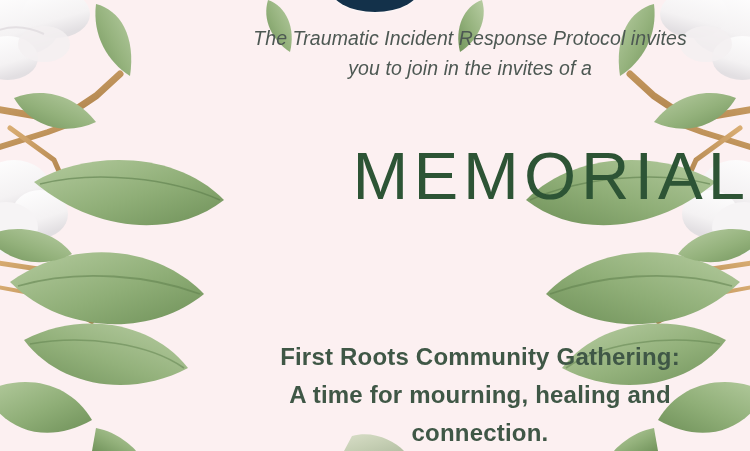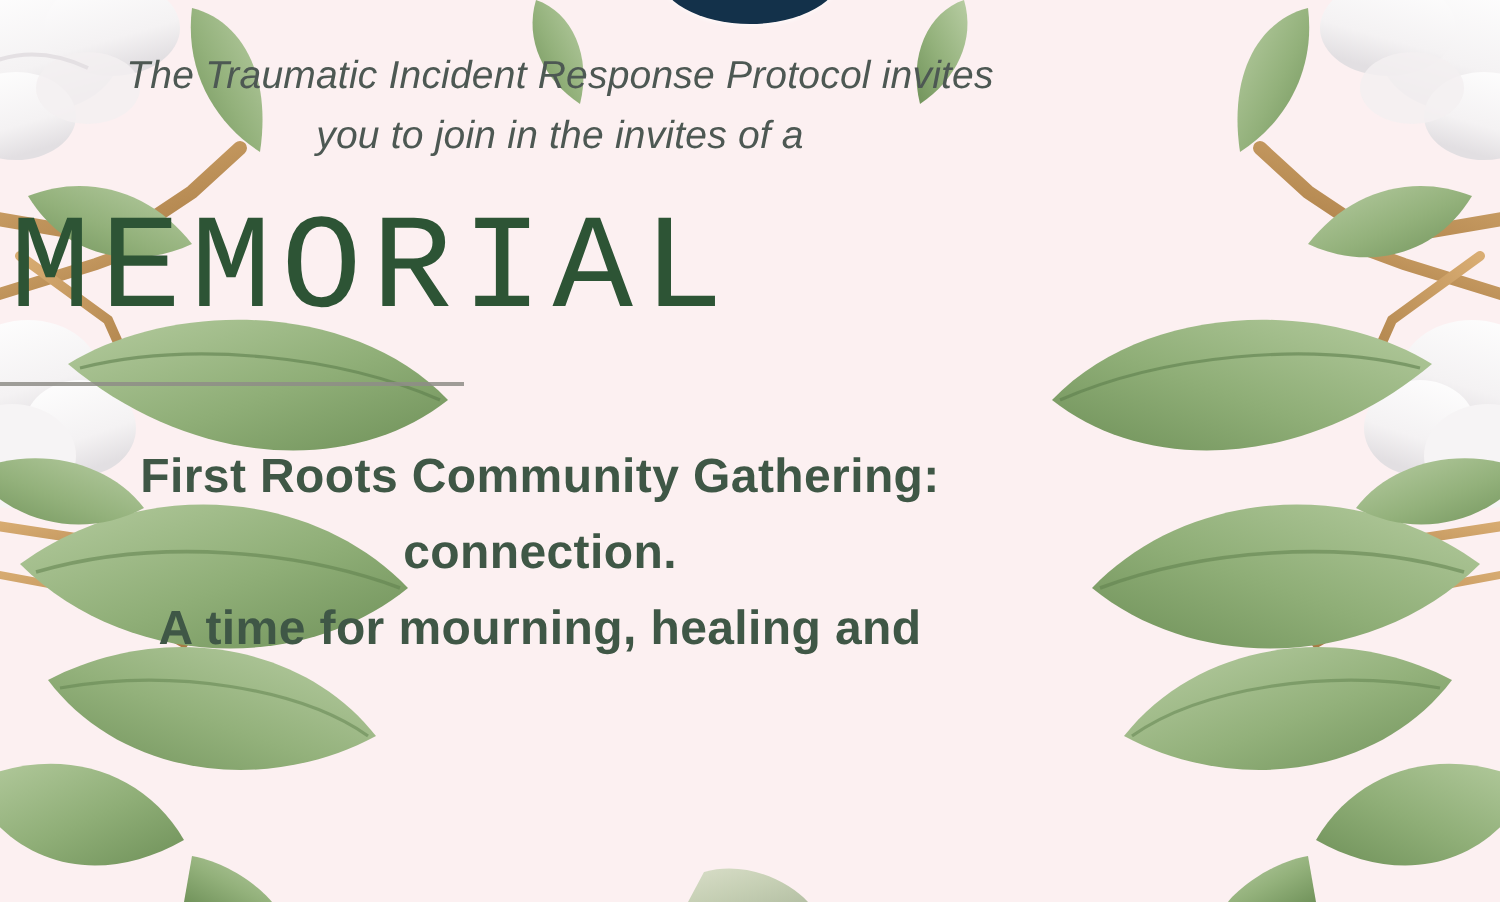--- a/index.html
+++ b/index.html
@@ -41,39 +41,40 @@
     background: #13314a;
     box-shadow: 0 1px 2px rgba(255,255,255,0.55);
   }
 
   
   .content {
     position: absolute;
     inset: 0;
     display: flex;
     flex-direction: column;
-    align-items: flex-start;
+    align-items: flex-end;
+    gap: 40px;
   }
 
   .intro {
     margin-top: 23px;
     width: 560px;
     text-align: center;
     font-style: italic;
     font-size: 19.5px;
     line-height: 30px;
     color: #4d5853;
     letter-spacing: 0.1px;
   }
   .intro .l2 { display: block; }
 
   .headline {
     margin-top: 14px;
     text-align: center;
-    font-family: Liberation Mono, monospace;
+    font-family: Liberation Sans, sans-serif;
     color: #2d5435;
     font-size: 67px;
     line-height: 78px;
     letter-spacing: 5px;
     text-indent: 5px;
   }
   .headline .h-line { display: block; }
 
   .divider {
     margin-top: 16px;
@@ -210,18 +211,18 @@
     </div>
 
     <div class="headline">
       <span class="h-line">MEMORIAL</span>
     </div>
 
     <div class="divider"></div>
 
     <div class="body-text">
       <span class="b-line">First Roots Community Gathering:</span>
+      <span class="b-line">A time for mourning, healing and</span>
       <span class="b-line">connection.</span>
-      <span class="b-line">A time for mourning, healing and</span>
     </div>
 
   </div>
 </div>
 
 </body></html>

